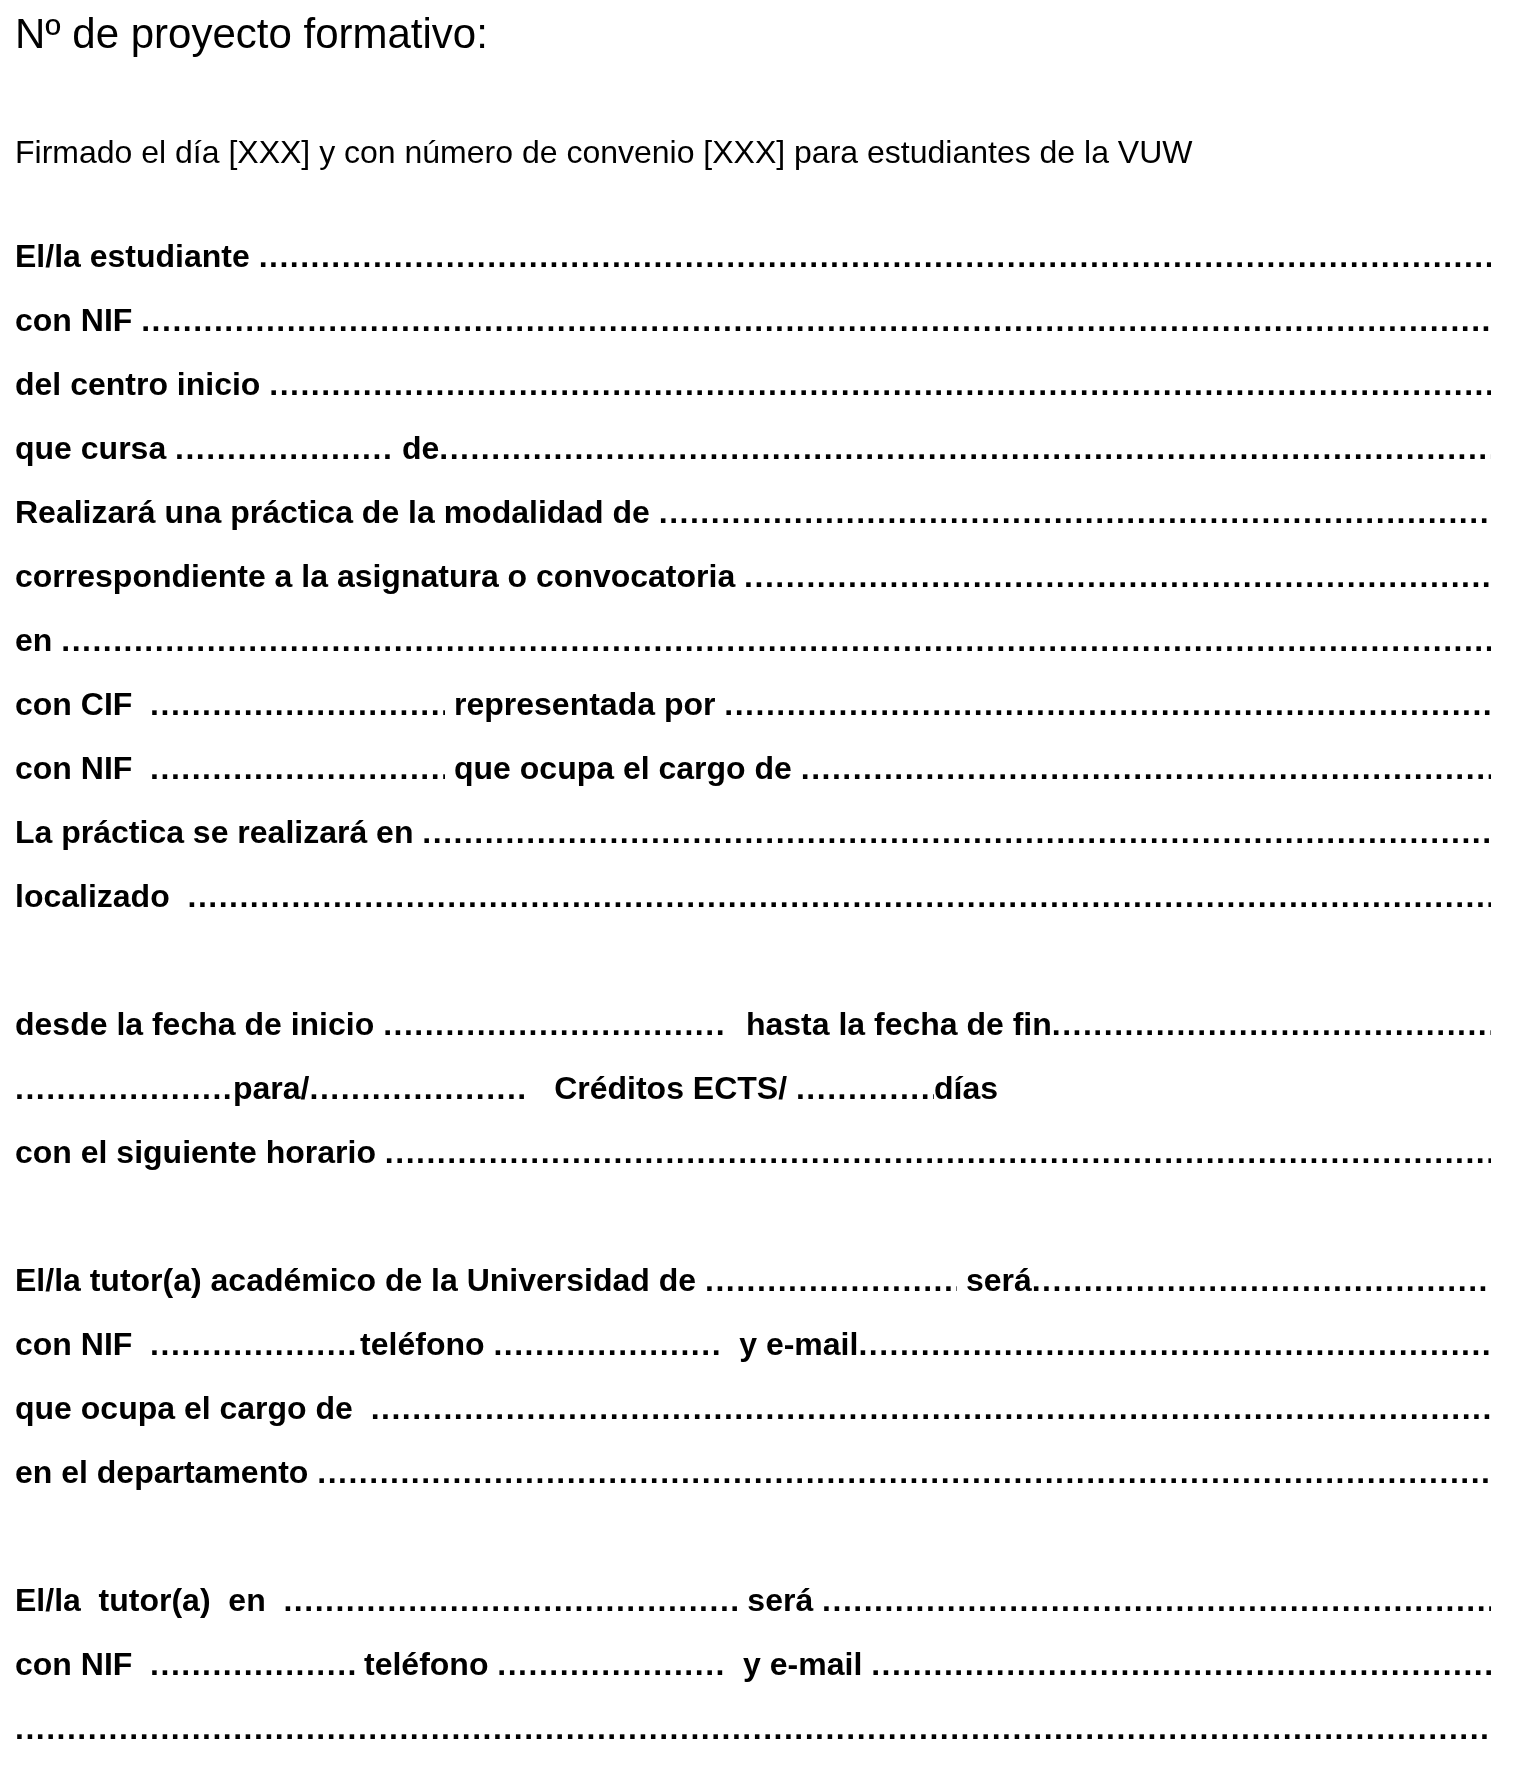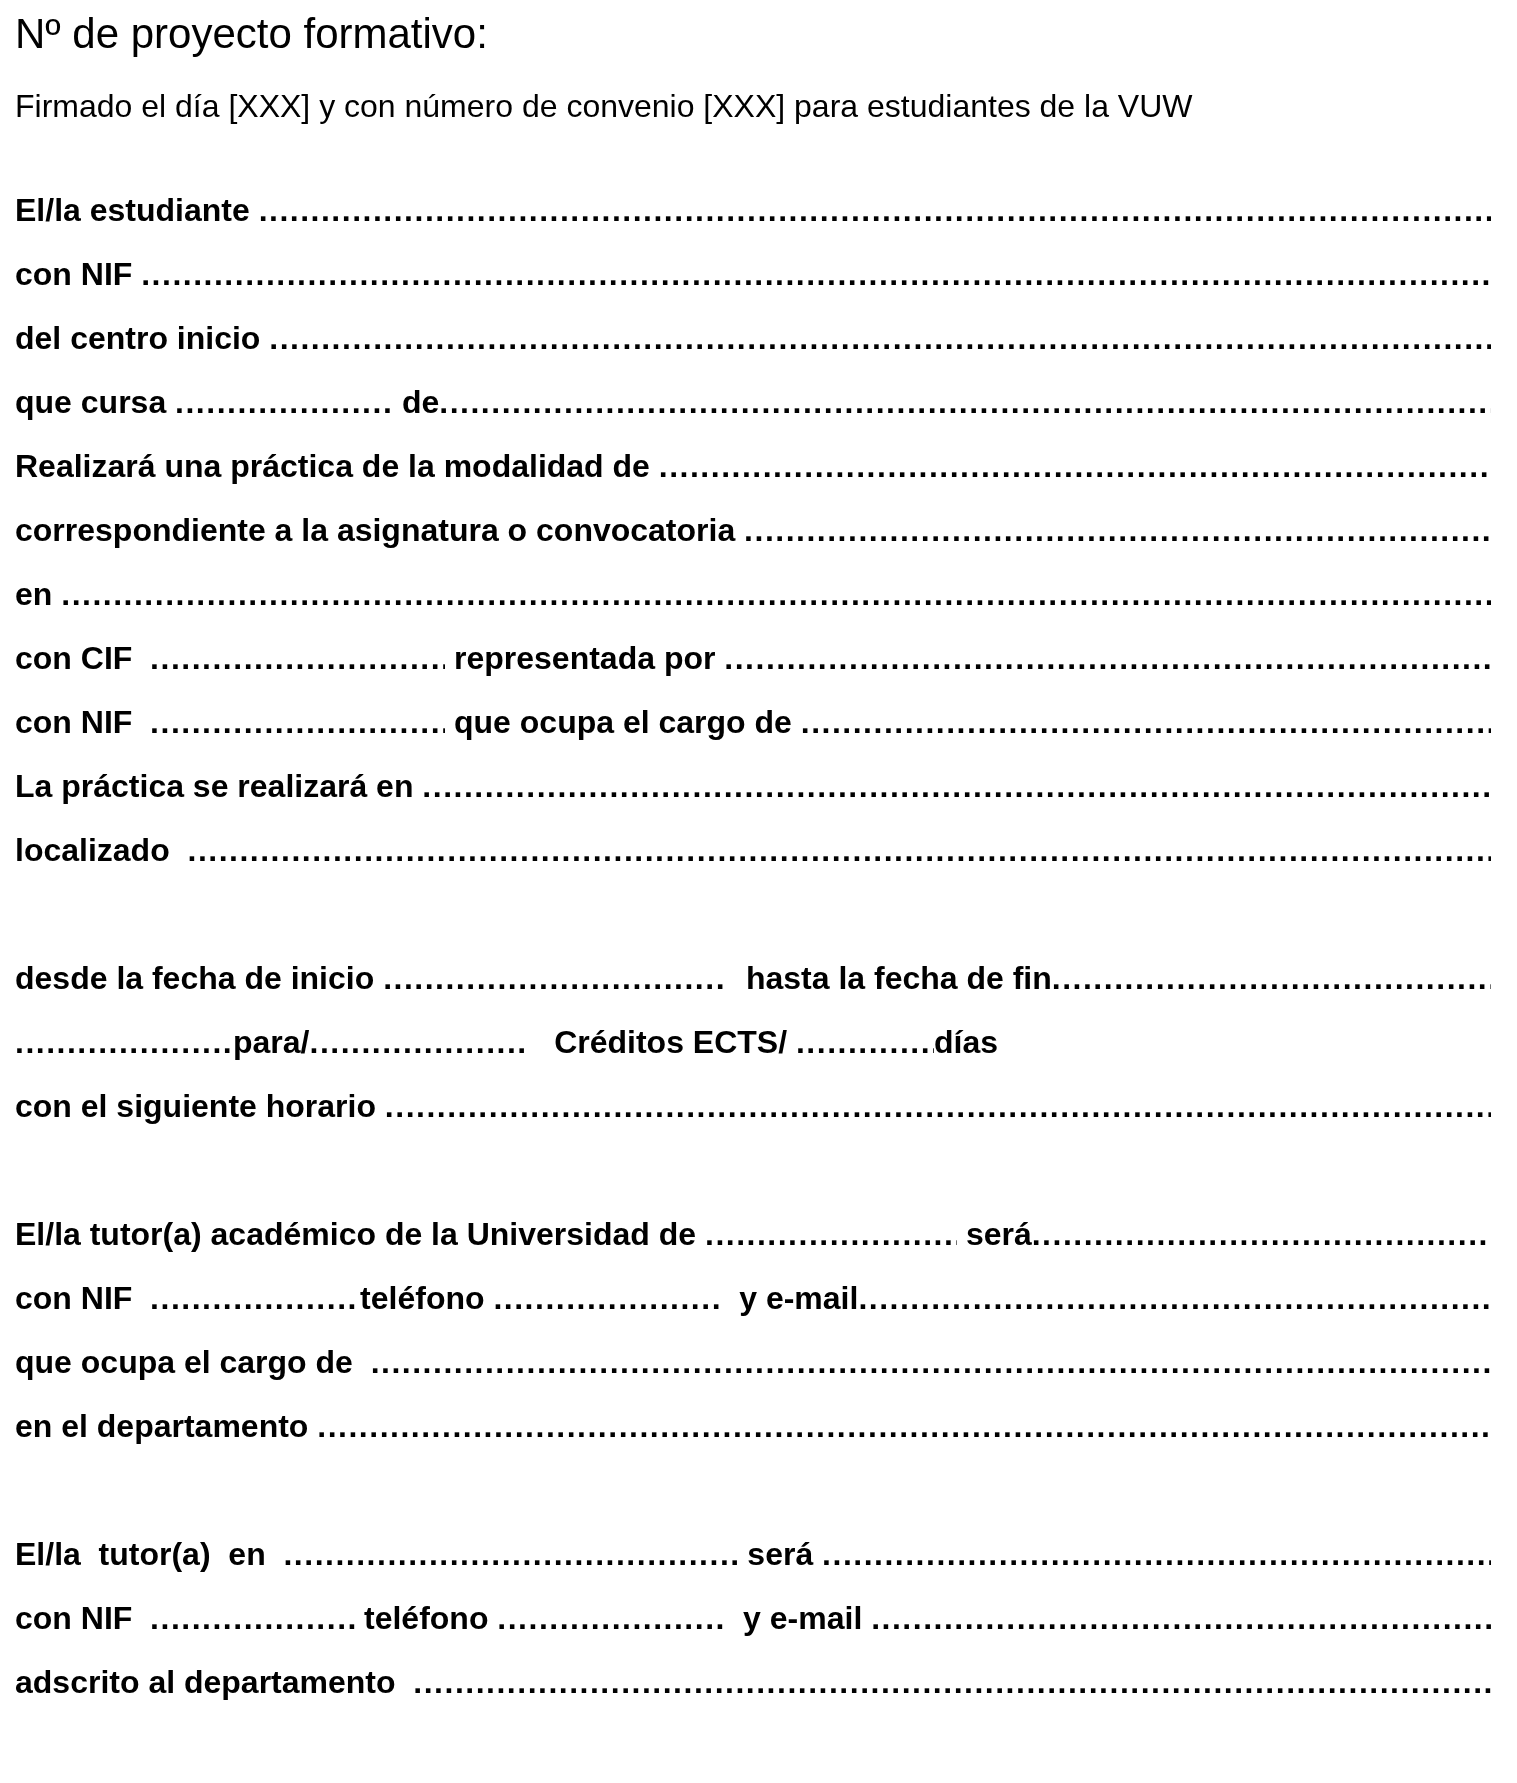--- a/index.html
+++ b/index.html
@@ -13,21 +13,21 @@
     font-size: 32px;
     padding: 14px 26px 0 15px;
     overflow: hidden;
   }
   .heading {
     font-weight: 400;
     font-size: 42px;
     line-height: 40px;
   }
   .intro {
-    margin-top: 32px;
+    margin-top: 78px;
     line-height: 40px;
     white-space: nowrap;
   }
   .lines {
     margin-top: 52px;
     font-weight: bold;
   }
   .form-line {
     display: flex;
     height: 64px;
@@ -161,17 +161,16 @@
       </div>
       <div class="form-line">
         <span class="seg">con NIF  </span>
         <span class="fill" style="width: 205px;">................................................................................................................................................................................................................................................................................................................................................................................................................</span>
         <span class="seg"> teléfono </span>
         <span class="fill" style="width: 228px;">................................................................................................................................................................................................................................................................................................................................................................................................................</span>
         <span class="seg">  y e-mail </span>
         <span class="fill flex">................................................................................................................................................................................................................................................................................................................................................................................................................</span>
       </div>
       <div class="form-line">
-        <span class="seg">adscrito al departamento  </span>
         <span class="fill flex">................................................................................................................................................................................................................................................................................................................................................................................................................</span>
       </div>
     </div>
 </div>
 
 </body></html>

